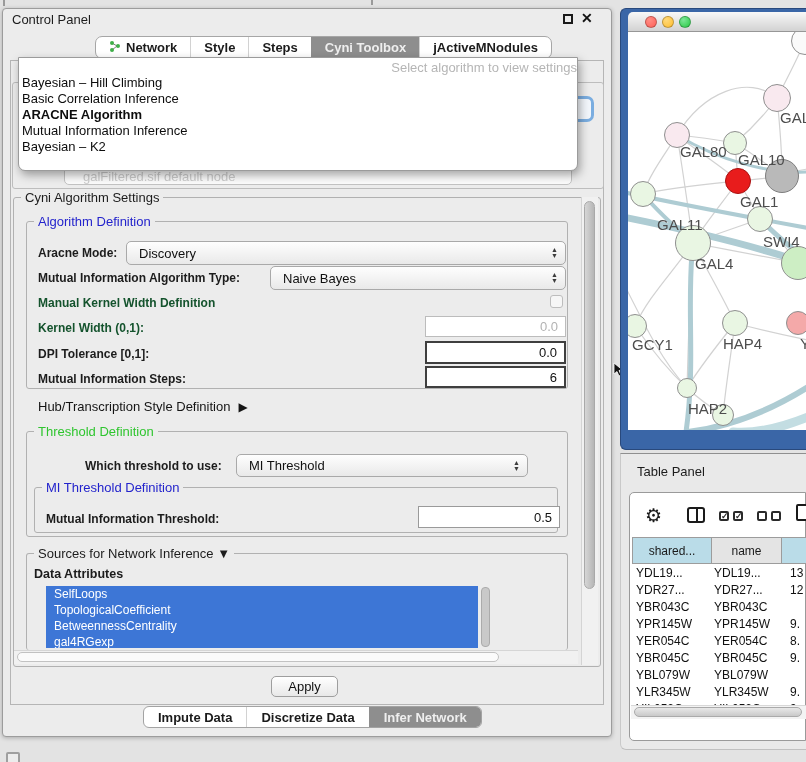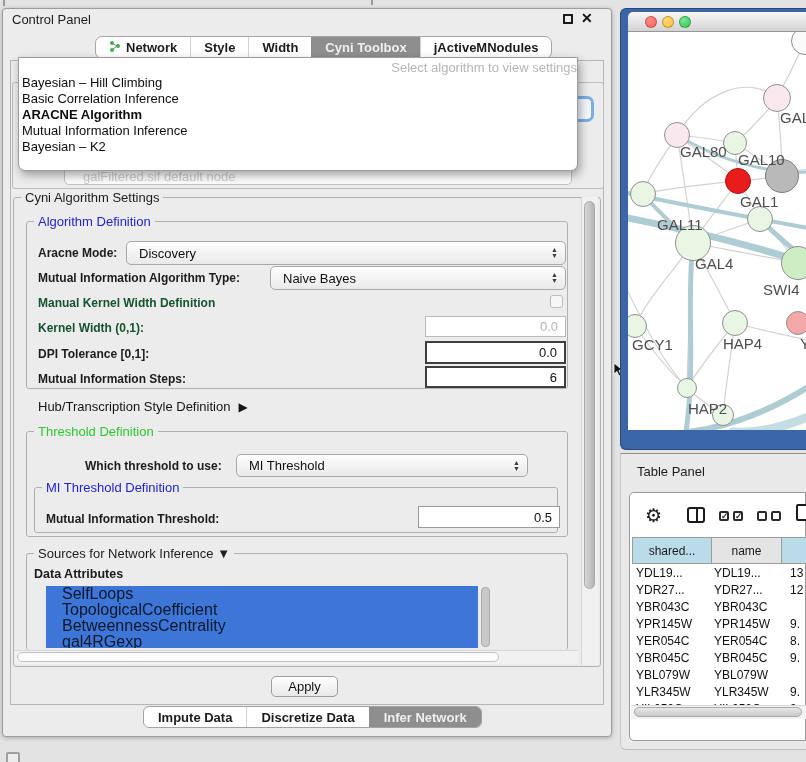--- a/index.html
+++ b/index.html
@@ -52,21 +52,21 @@
   .combo .arrows { position:absolute; right:7px; top:50%; transform:translateY(-50%); font-size:7px;
     line-height:6px; color:#3c3c3c; text-align:center; }
   .tfield { position:absolute; background:#fff; border:1px solid #9a9a9a; font-size:13px; color:#101010;
     display:flex; align-items:center; justify-content:flex-end; padding:0 7px; }
   .tfield.strong { border:2px solid #3f3f3f; }
   .tfield.dis { color:#b3b3b3; border-color:#bcbcbc; }
   .checkbox { position:absolute; width:13px; height:13px; border:1px solid #bdbdbd; border-radius:3px; background:#f6f6f6; }
   .hub-row { position:absolute; font-size:13px; color:#141414; }
   .hub-row .tri { font-size:12px; margin-left:8px; }
   .attr-list { position:absolute; background:var(--selection-blue,#3d76d6); overflow:hidden; }
-  .attr-item { height:16px; line-height:16px; font-size:16px; color:#0f172a; padding-left:16px; white-space:nowrap; }
+  .attr-item { height:16px; line-height:16px; font-size:12px; color:#ffffff; padding-left:8px; white-space:nowrap; }
   .list-scroll { position:absolute; width:9px; border-radius:4px; background:#c9c9c9; border:1px solid #ababab; }
 
   .vscroll-track { left:581px; top:197px; width:17px; height:468px; background:#f1f1f1; border-left:1px solid #d4d4d4; }
   .vscroll-thumb { left:584px; top:201px; width:11px; height:388px; border-radius:6px;
     background:linear-gradient(90deg,#d6d6d6,#b6b6b6); border:1px solid #a9a9a9; }
   .hscroll-track { left:14px; top:650px; width:564px; height:14px; background:#f1f1f1; border-top:1px solid #d6d6d6; }
   .hscroll-thumb { left:17px; top:652px; width:482px; height:10px; border-radius:5px; background:#fbfbfb; border:1px solid #c2c2c2; }
 
   .apply-btn { left:271px; top:676px; width:67px; height:21px; border:1px solid #9e9e9e; border-radius:5px;
     background:linear-gradient(#ffffff,#e8e8e8); font-size:13px; color:#111; display:flex; align-items:center; justify-content:center; }
@@ -147,21 +147,21 @@
             <circle cx="3" cy="10" r="2" fill="#3fae49"></circle>
             <circle cx="9" cy="6" r="2" fill="#3fae49"></circle>
           </svg>
       </span>
       <span>Network</span>
     </div>
     <div class="tab">
         <span>Style</span>
       </div>
     <div class="tab">
-        <span>Width</span>
+        <span>Steps</span>
       </div>
     <div class="tab sel">
         <span>Cyni Toolbox</span>
       </div>
     <div class="tab">
         <span>jActiveMNodules</span>
       </div>
   </div>
 
   <div class="abs panel-body"></div>
@@ -330,21 +330,21 @@
       <div class="node n-green" style="left:94px;top:278px;width:26px;height:26px;"></div>
       <div class="node n-salmon" style="left:158px;top:279px;width:24px;height:24px;"></div>
       <div class="node n-green" style="left:49px;top:346px;width:20px;height:20px;"></div>
       <div class="node n-green" style="left:84px;top:372px;width:22px;height:22px;"></div>
 
       <div class="nlabel" style="left:152px;top:77px;">GAL</div>
       <div class="nlabel" style="left:52px;top:111px;">GAL80</div>
       <div class="nlabel" style="left:110px;top:119px;">GAL10</div>
       <div class="nlabel" style="left:112px;top:161px;">GAL1</div>
       <div class="nlabel" style="left:17px;top:184px;margin-left:12px;">GAL11</div>
-      <div class="nlabel" style="left:135px;top:201px;margin-top:48px;">SWI4</div>
+      <div class="nlabel" style="left:135px;top:201px;">SWI4</div>
       <div class="nlabel" style="left:67px;top:223px;">GAL4</div>
       <div class="nlabel" style="left:4px;top:304px;">GCY1</div>
       <div class="nlabel" style="left:95px;top:303px;">HAP4</div>
       <div class="nlabel" style="left:172px;top:303px;">Y</div>
       <div class="nlabel" style="left:60px;top:368px;">HAP2</div>
     </div>
   </div>
 
   <div class="abs tp-container"></div>
   <div class="abs tp-title">Table Panel</div>

